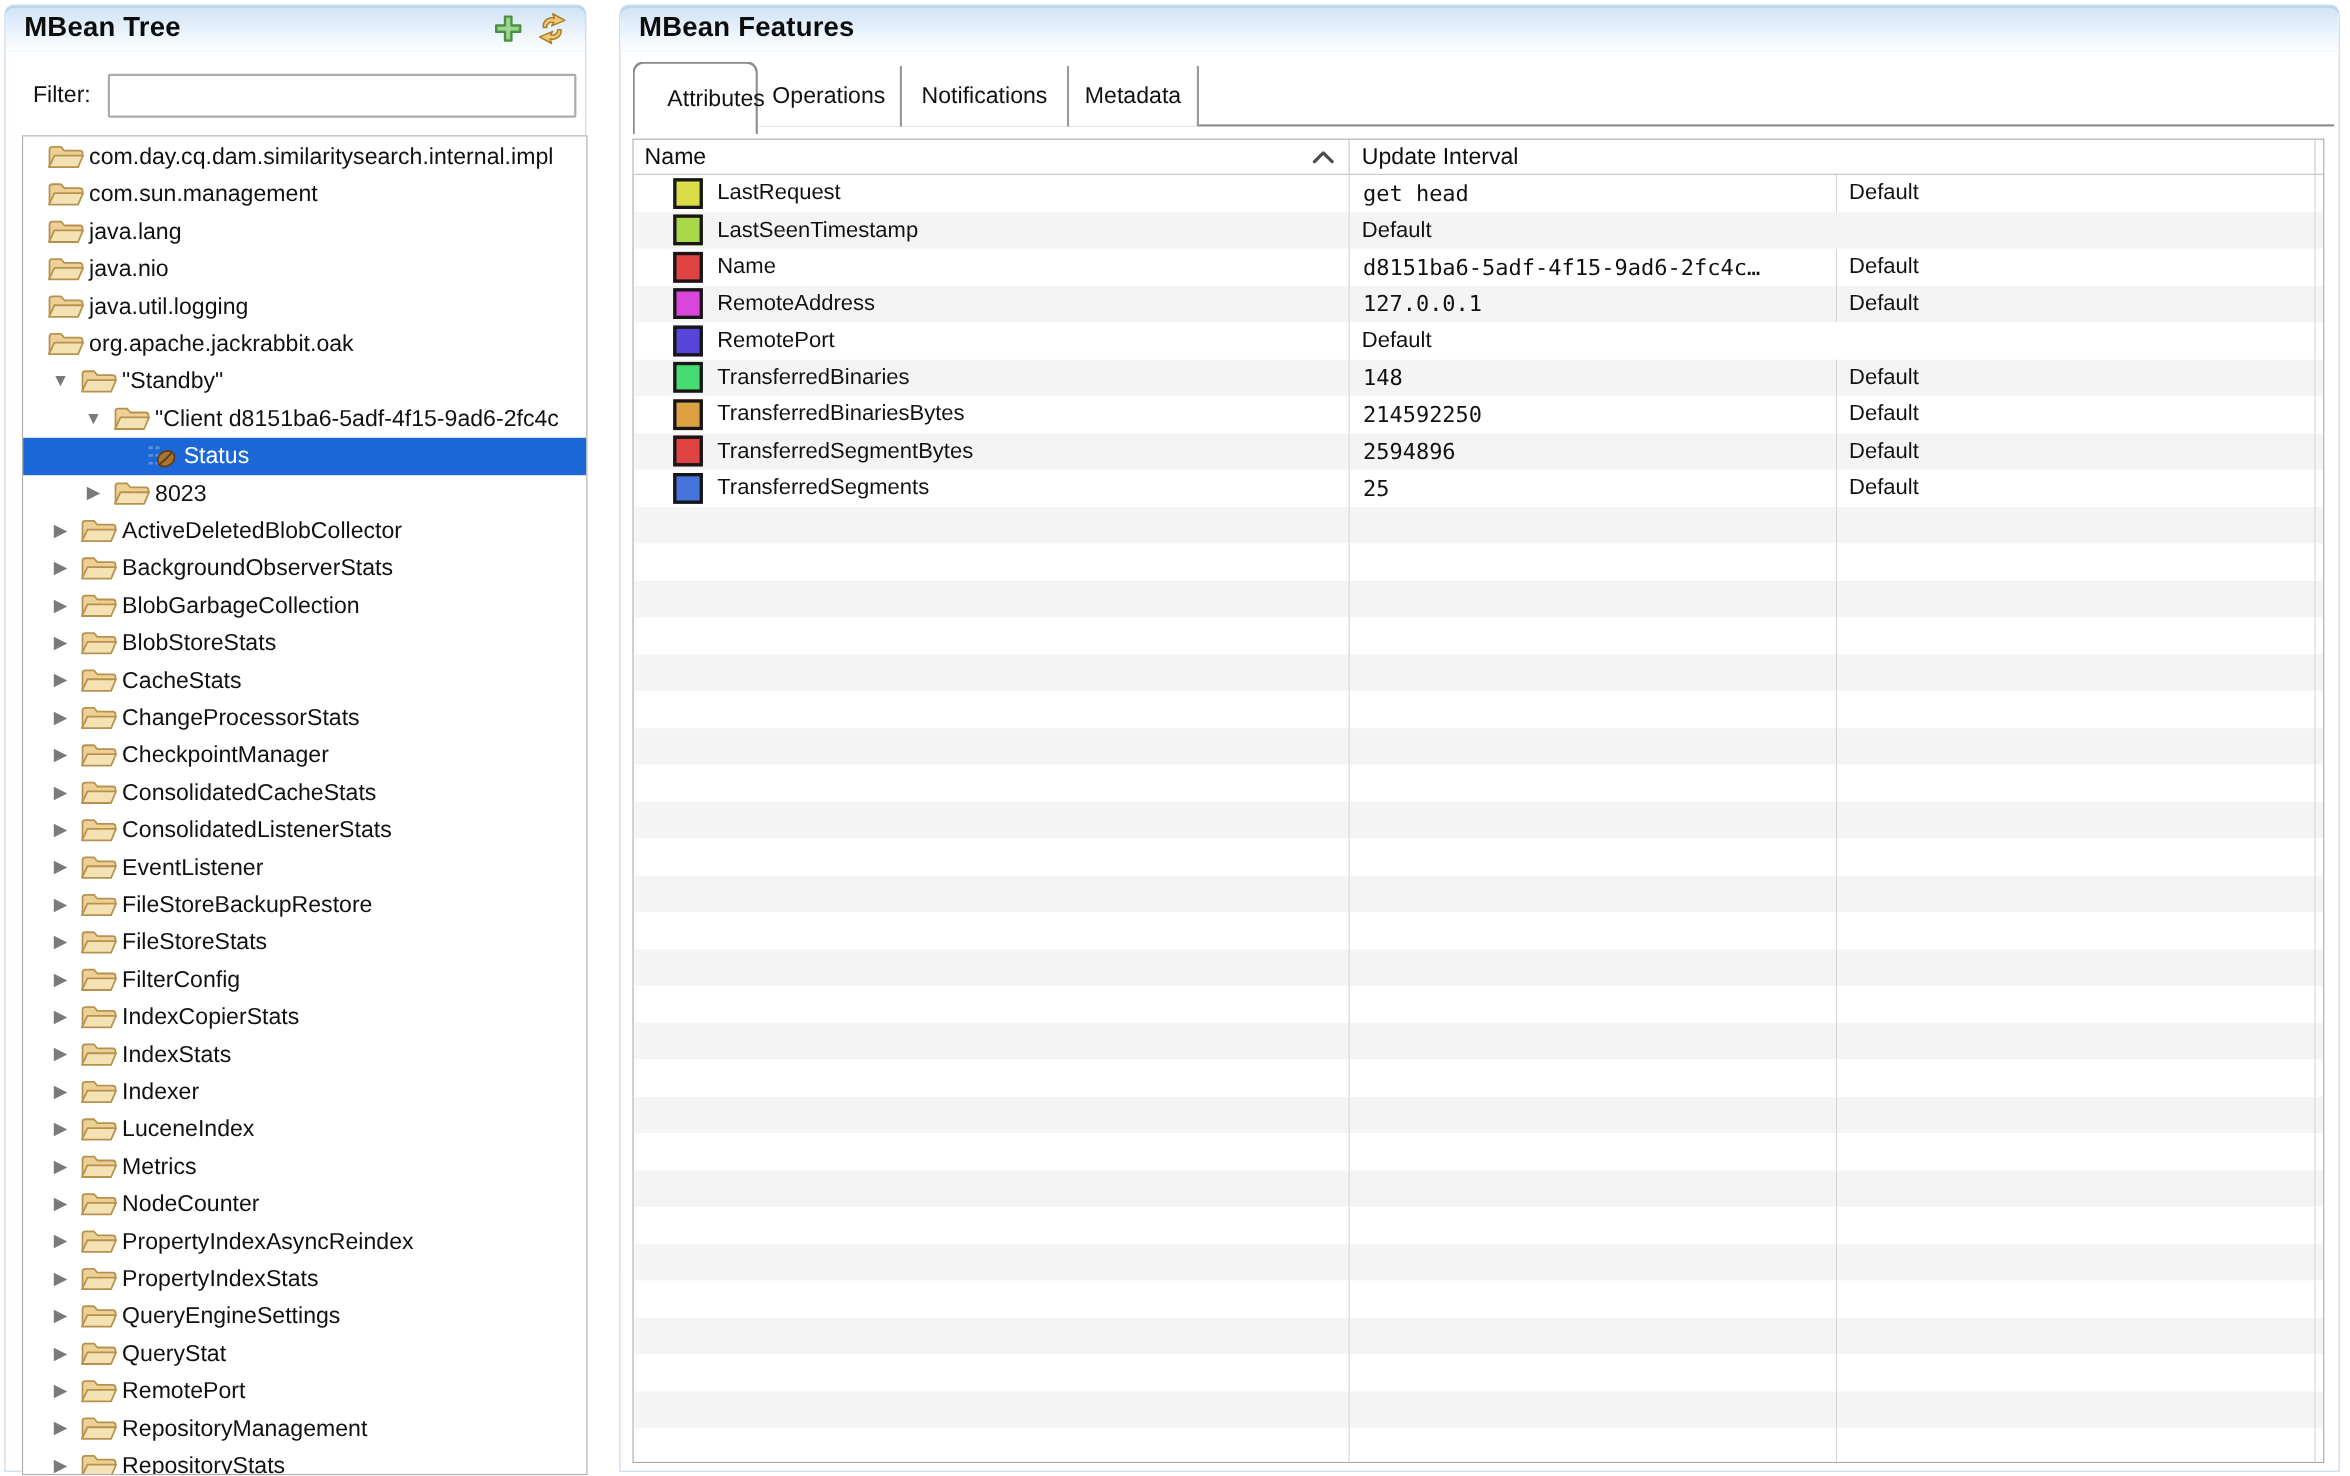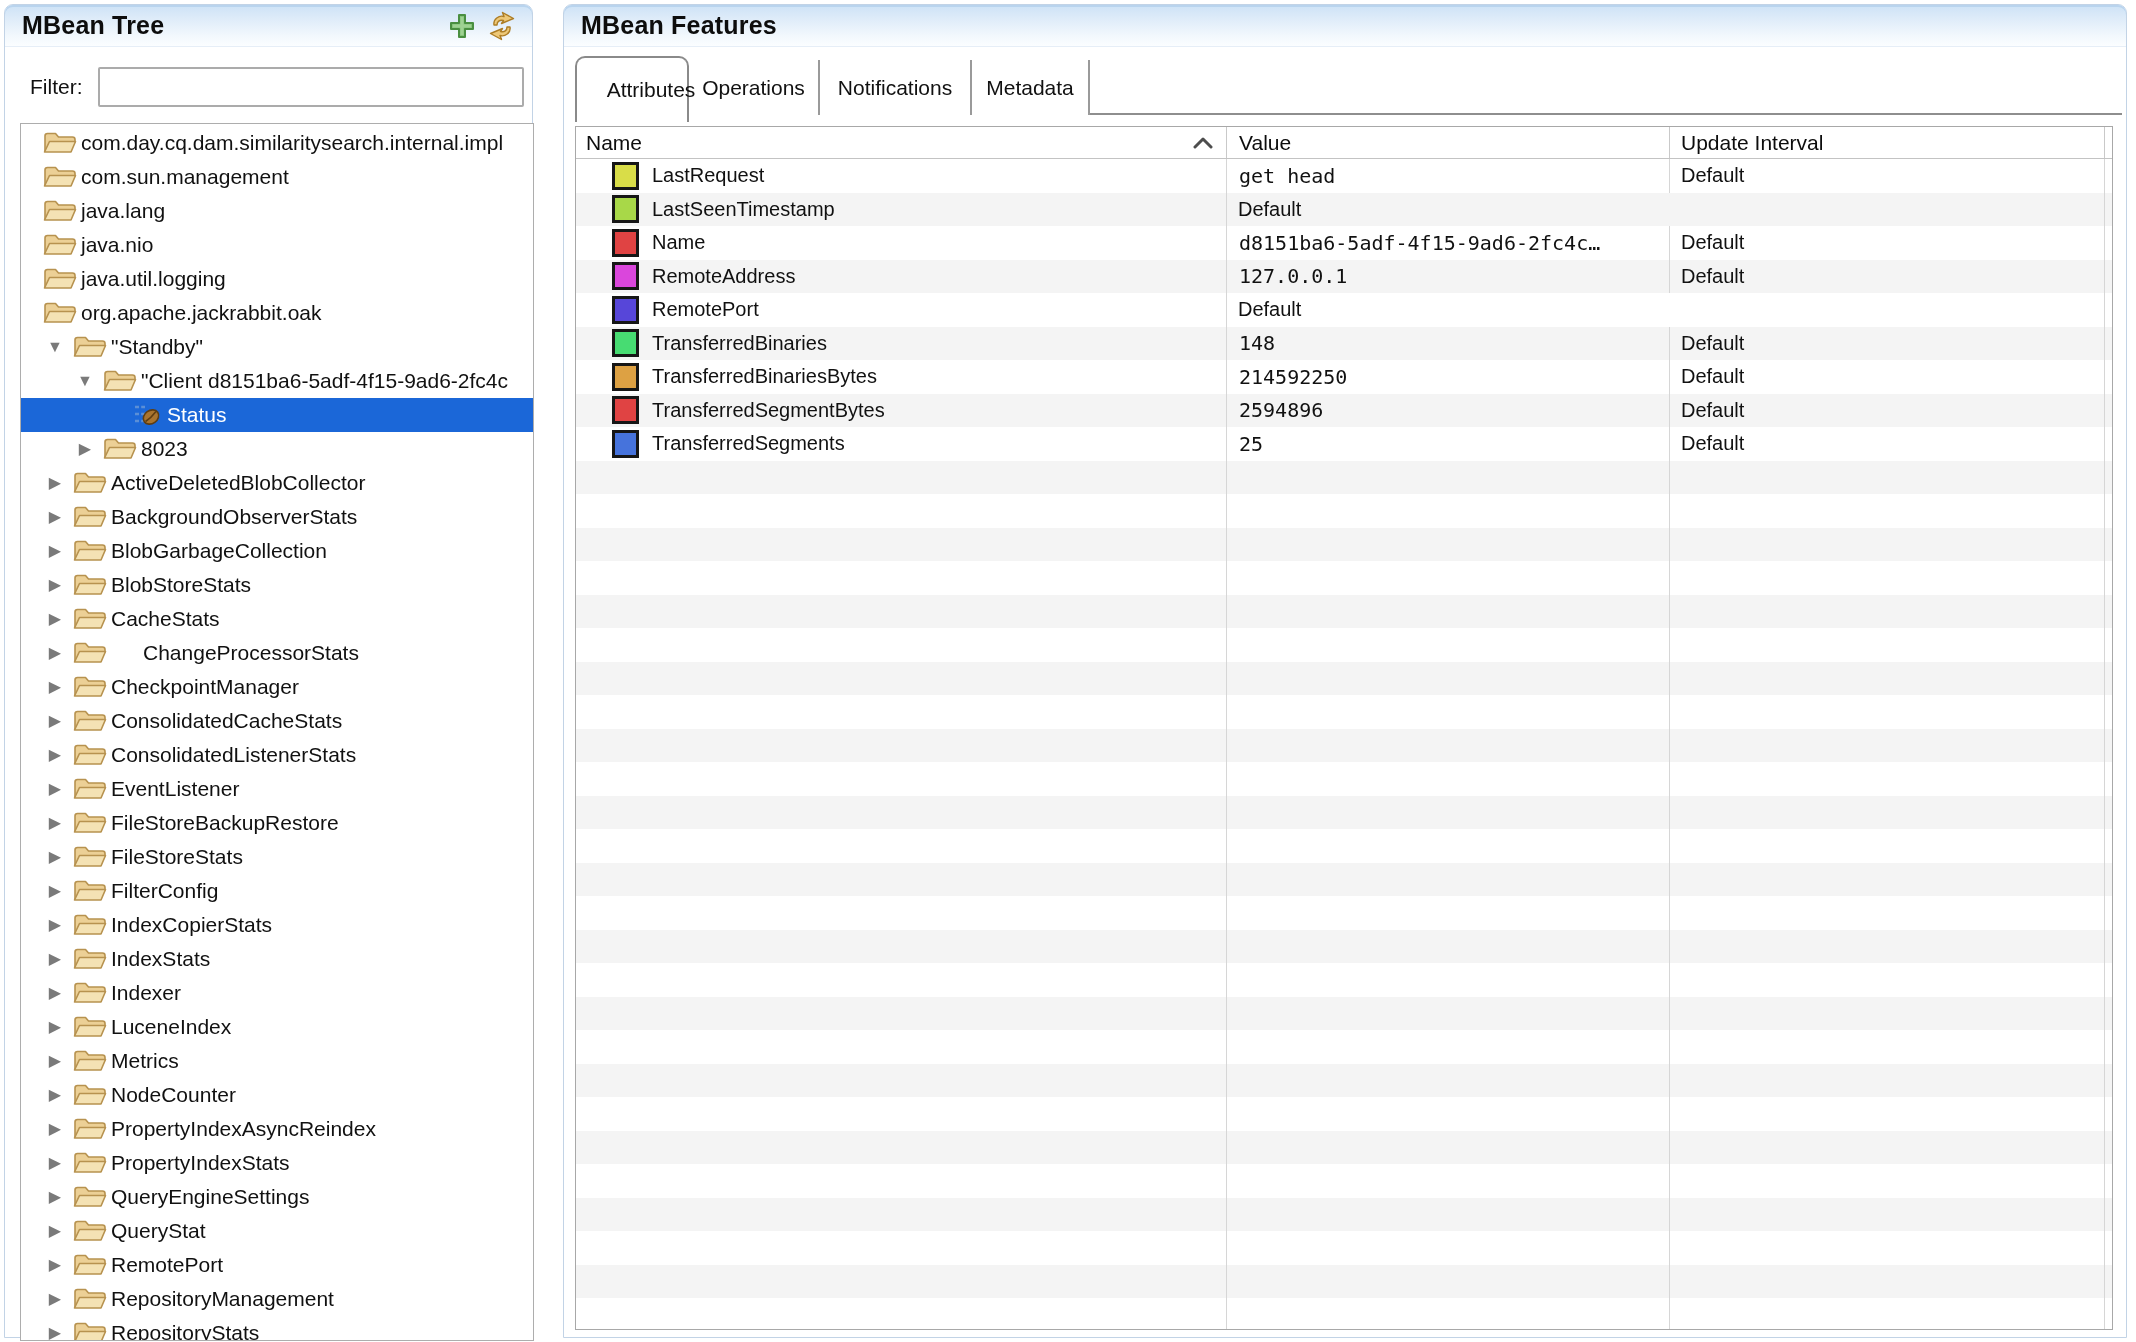--- a/index.html
+++ b/index.html
@@ -243,21 +243,21 @@
           <span class="t-label" style="left: 90px;">CacheStats</span>
         </div>
         <div class="tree-row" style="top: 512px;">
           <span class="disclosure" style="left: 23px;">▶</span>
           <span class="t-icon" style="left: 52px;">
             <svg width="34" height="26" viewBox="0 0 34 26">
               <path d="M2 22 V6 q0-2.5 2.5-2.5 h8 l3 3.5 h14 q2.5 0 2.5 2.5 v3" fill="#ecd096" stroke="#b7924f" stroke-width="1.6" stroke-linejoin="round"></path>
               <path d="M1.5 22 L6.5 11.5 h26 L28 22 Z" fill="#f4e2b4" stroke="#b7924f" stroke-width="1.6" stroke-linejoin="round"></path>
             </svg>
           </span>
-          <span class="t-label" style="left: 90px; margin-left: 32px;">ChangeProcessorStats</span>
+          <span class="t-label" style="left: 90px;">ChangeProcessorStats</span>
         </div>
         <div class="tree-row" style="top: 546px;">
           <span class="disclosure" style="left: 23px;">▶</span>
           <span class="t-icon" style="left: 52px;">
             <svg width="34" height="26" viewBox="0 0 34 26">
               <path d="M2 22 V6 q0-2.5 2.5-2.5 h8 l3 3.5 h14 q2.5 0 2.5 2.5 v3" fill="#ecd096" stroke="#b7924f" stroke-width="1.6" stroke-linejoin="round"></path>
               <path d="M1.5 22 L6.5 11.5 h26 L28 22 Z" fill="#f4e2b4" stroke="#b7924f" stroke-width="1.6" stroke-linejoin="round"></path>
             </svg>
           </span>
           <span class="t-label" style="left: 90px;">CheckpointManager</span>
@@ -472,23 +472,20 @@
   <div id="attr-table">
     <div id="attr-header">
       <div class="hcell name">
         <span>Name</span>
         <span class="sort-arrow">
           <svg width="22" height="13" viewBox="0 0 22 13">
             <polyline points="3,11 11,3 19,11" fill="none" stroke="#4d4d4d" stroke-width="3" stroke-linecap="round" stroke-linejoin="round"></polyline>
           </svg>
         </span>
       </div>
-      <div class="hcell value">
-        <span>Value</span>
-      </div>
       <div class="hcell update">
         <span>Update Interval</span>
       </div>
       <div class="hcell endcap"></div>
     </div>
     <div id="attr-body">
         <div class="att-row">
           <div class="acell name">
             <span class="swatch" style="background: rgb(217, 221, 72);"></span>
             <span>LastRequest</span>

